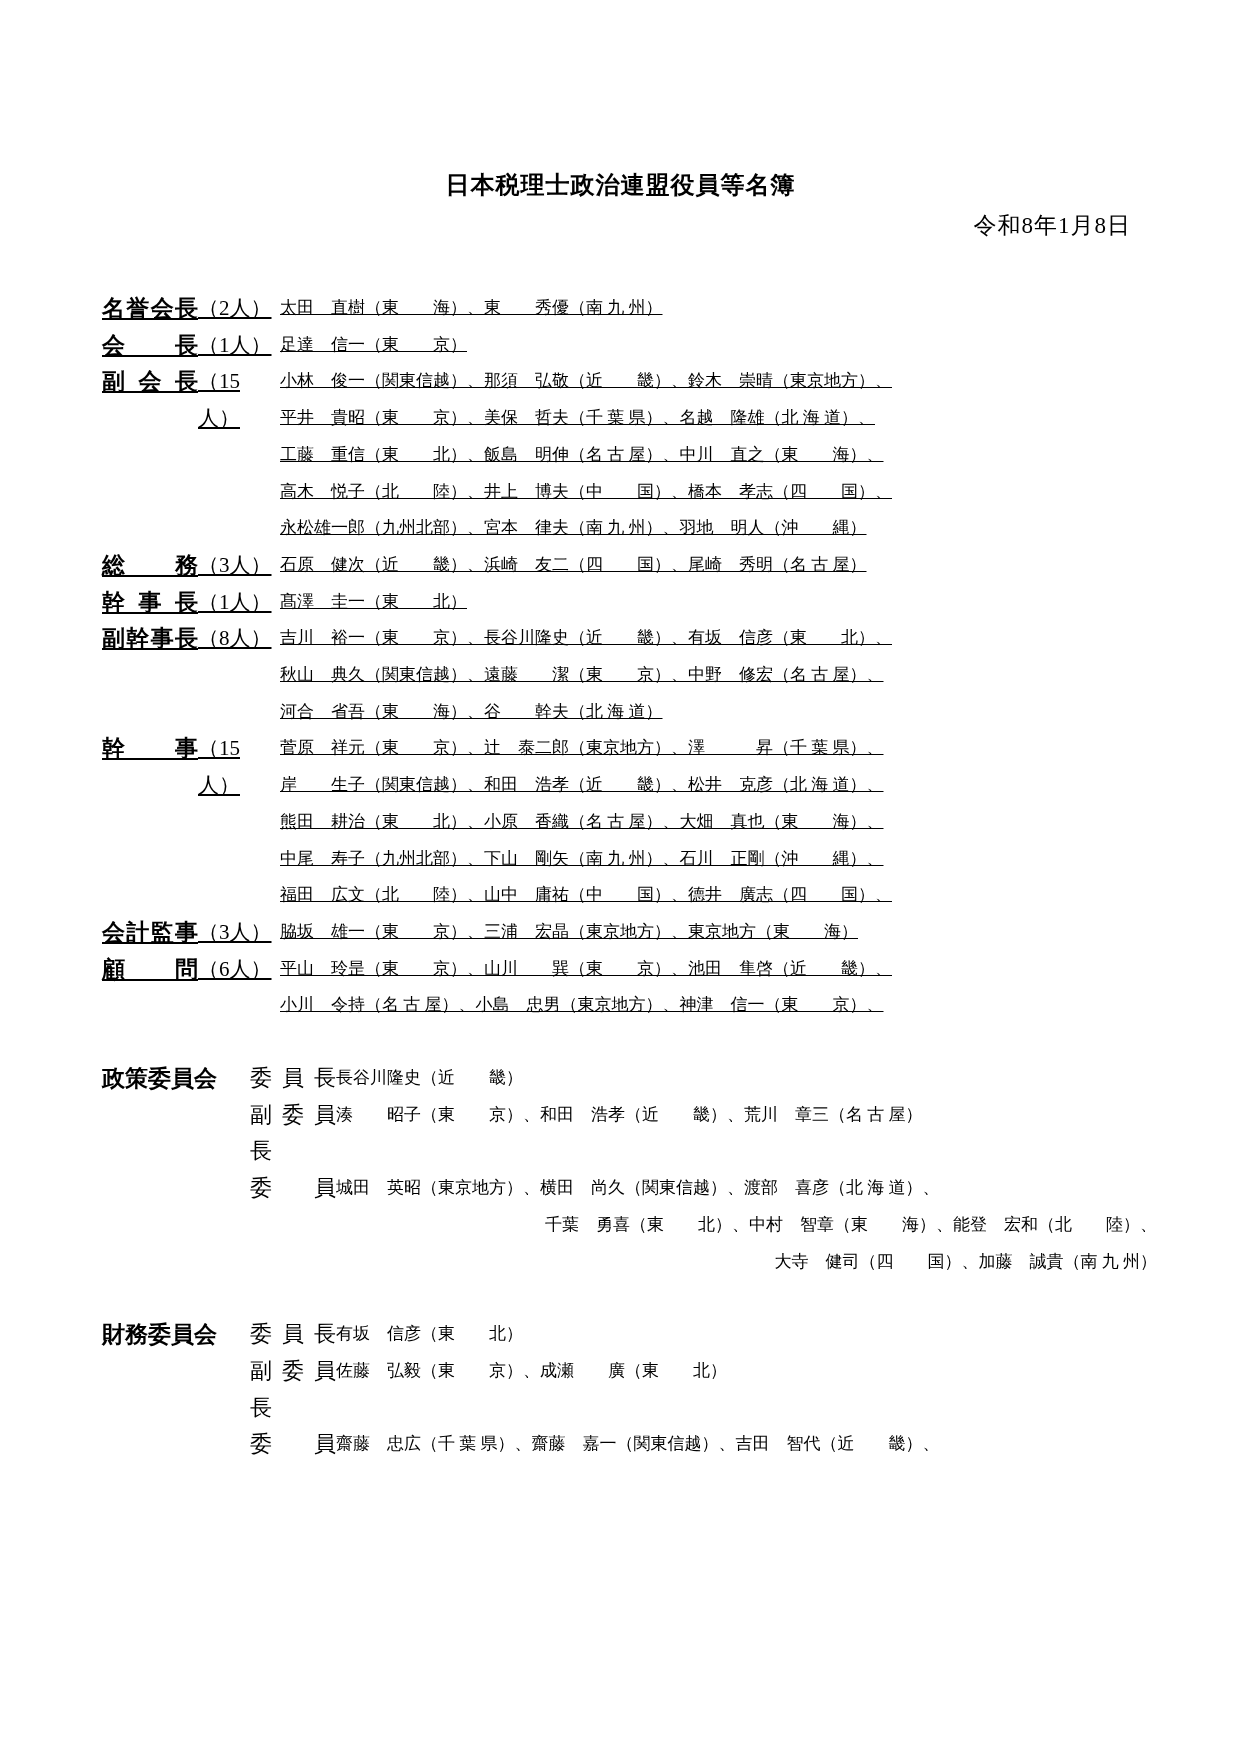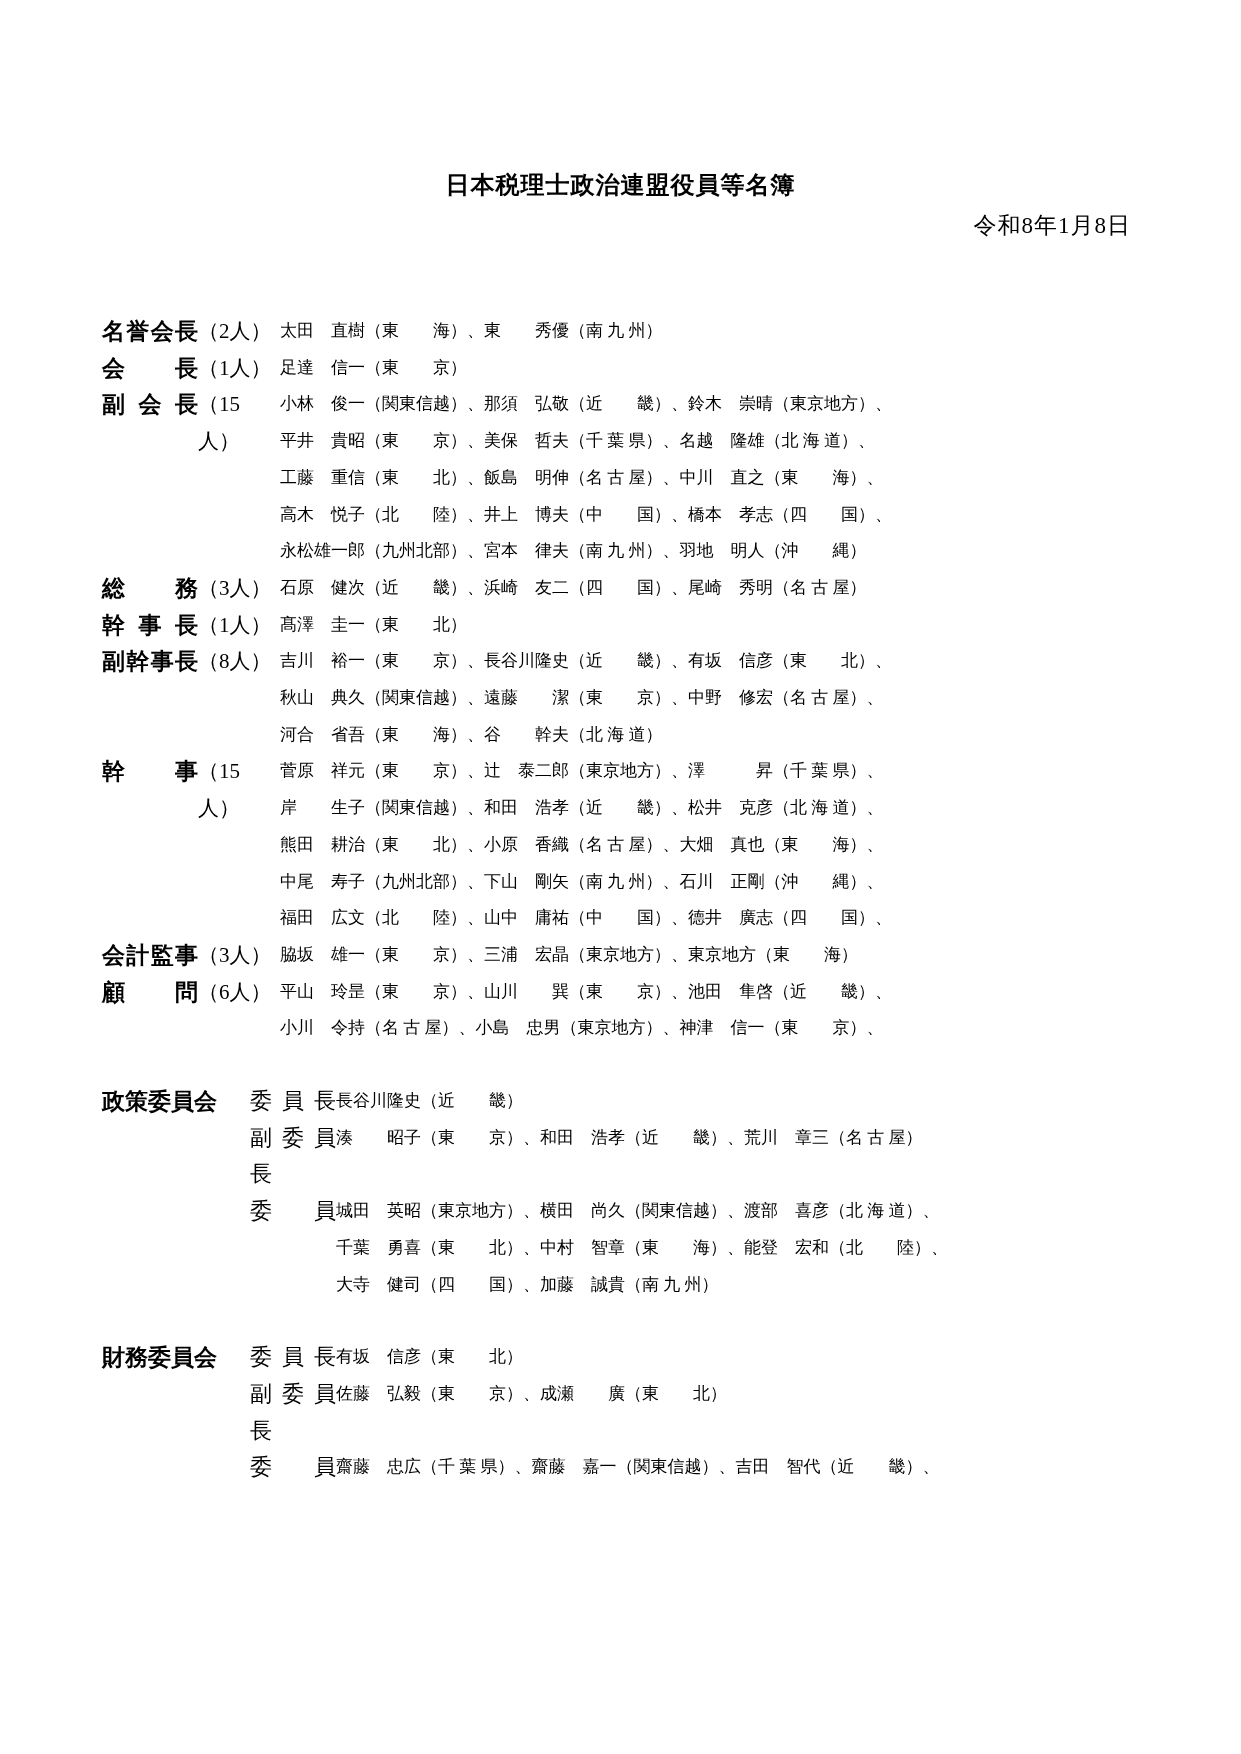--- a/index.html
+++ b/index.html
@@ -11,21 +11,21 @@
   .page{position:relative;width:1241px;height:1754px;overflow:hidden;background:#fff;}
   .title{
     padding-top:170px;text-align:center;
     font-family:"Liberation Sans","DejaVu Sans",sans-serif;
     font-weight:bold;font-size:24px;line-height:30px;letter-spacing:1px;
   }
   .date{
     text-align:right;padding-right:110px;margin-top:11px;
     font-size:23px;line-height:30px;letter-spacing:1px;
   }
-  .roster{margin-top:72px;padding-left:102px;padding-right:88px;}
+  .roster{margin-top:49px;padding-left:102px;padding-right:88px;text-decoration:underline;}
   .roster-row{display:flex;align-items:flex-start;}
   .role{
     flex:0 0 96px;max-width:96px;
     font-family:"Liberation Sans","DejaVu Sans",sans-serif;
     font-weight:bold;font-size:23px;line-height:36.7px;
     text-align:justify;text-align-last:justify;
   }
   .count{flex:0 0 82px;max-width:82px;font-size:21px;line-height:36.7px;}
   .names{flex:1;min-width:0;}
   .line{font-size:17px;line-height:36.7px;white-space:pre;}
@@ -35,21 +35,21 @@
     flex:0 0 148px;max-width:148px;
     font-family:"Liberation Sans","DejaVu Sans",sans-serif;
     font-weight:bold;font-size:23px;line-height:36.7px;
   }
   .crole{
     flex:0 0 86px;max-width:86px;
     font-size:22px;line-height:36.7px;
     text-align:justify;text-align-last:justify;
   }
   .cnames{flex:1;min-width:0;}
-  .cnames .line + .line{}
+  .cnames .line + .line{text-align:right;}
 </style>
 </head>
 <body>
 
 <div class="page">
   <div class="title">日本税理士政治連盟役員等名簿</div>
   <div class="date">令和8年1月8日</div>
   <div class="roster" id="roster">
       <div class="roster-row">
         <div class="role">名誉会長</div>

